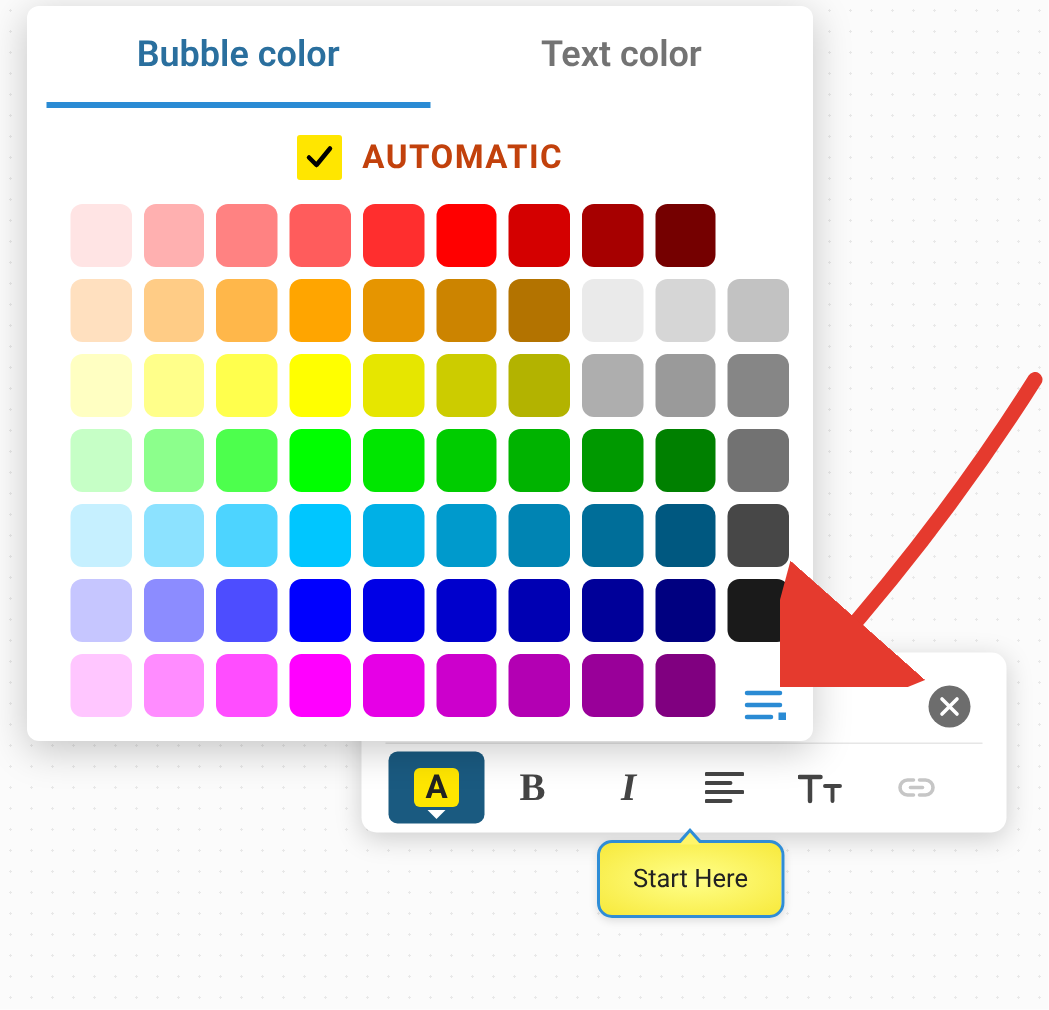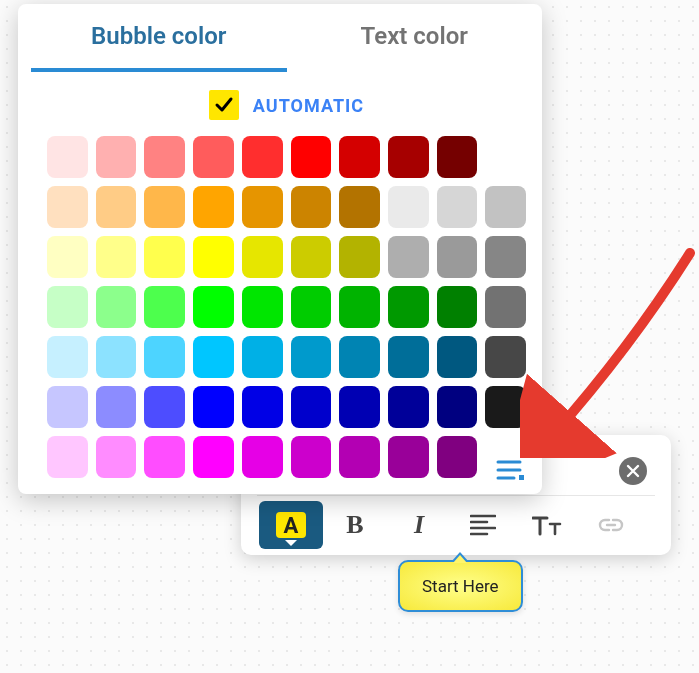--- a/index.html
+++ b/index.html
@@ -137,24 +137,24 @@
     gap:14px;
     padding: 18px 0 16px 0;
   }
   .auto-check {
     width:30px;height:30px;
     background:#ffe600;
     display:flex;align-items:center;justify-content:center;
     border-radius:2px;
   }
   .auto-label {
-    font-size:18px;
+    font-size:22px;
     font-weight:700;
     letter-spacing:1px;
-    color:#3b82f6;
+    color:#c2410c;
   }
   .swatch-grid {
     padding: 0 16px;
   }
   .swatch-row { display:flex; gap:8px; margin-bottom:8px;}
   .swatch-row:last-child{margin-bottom:0;}
   .swatch {
     width:42px;height:42px;
     border-radius:8px;
     cursor:pointer;

